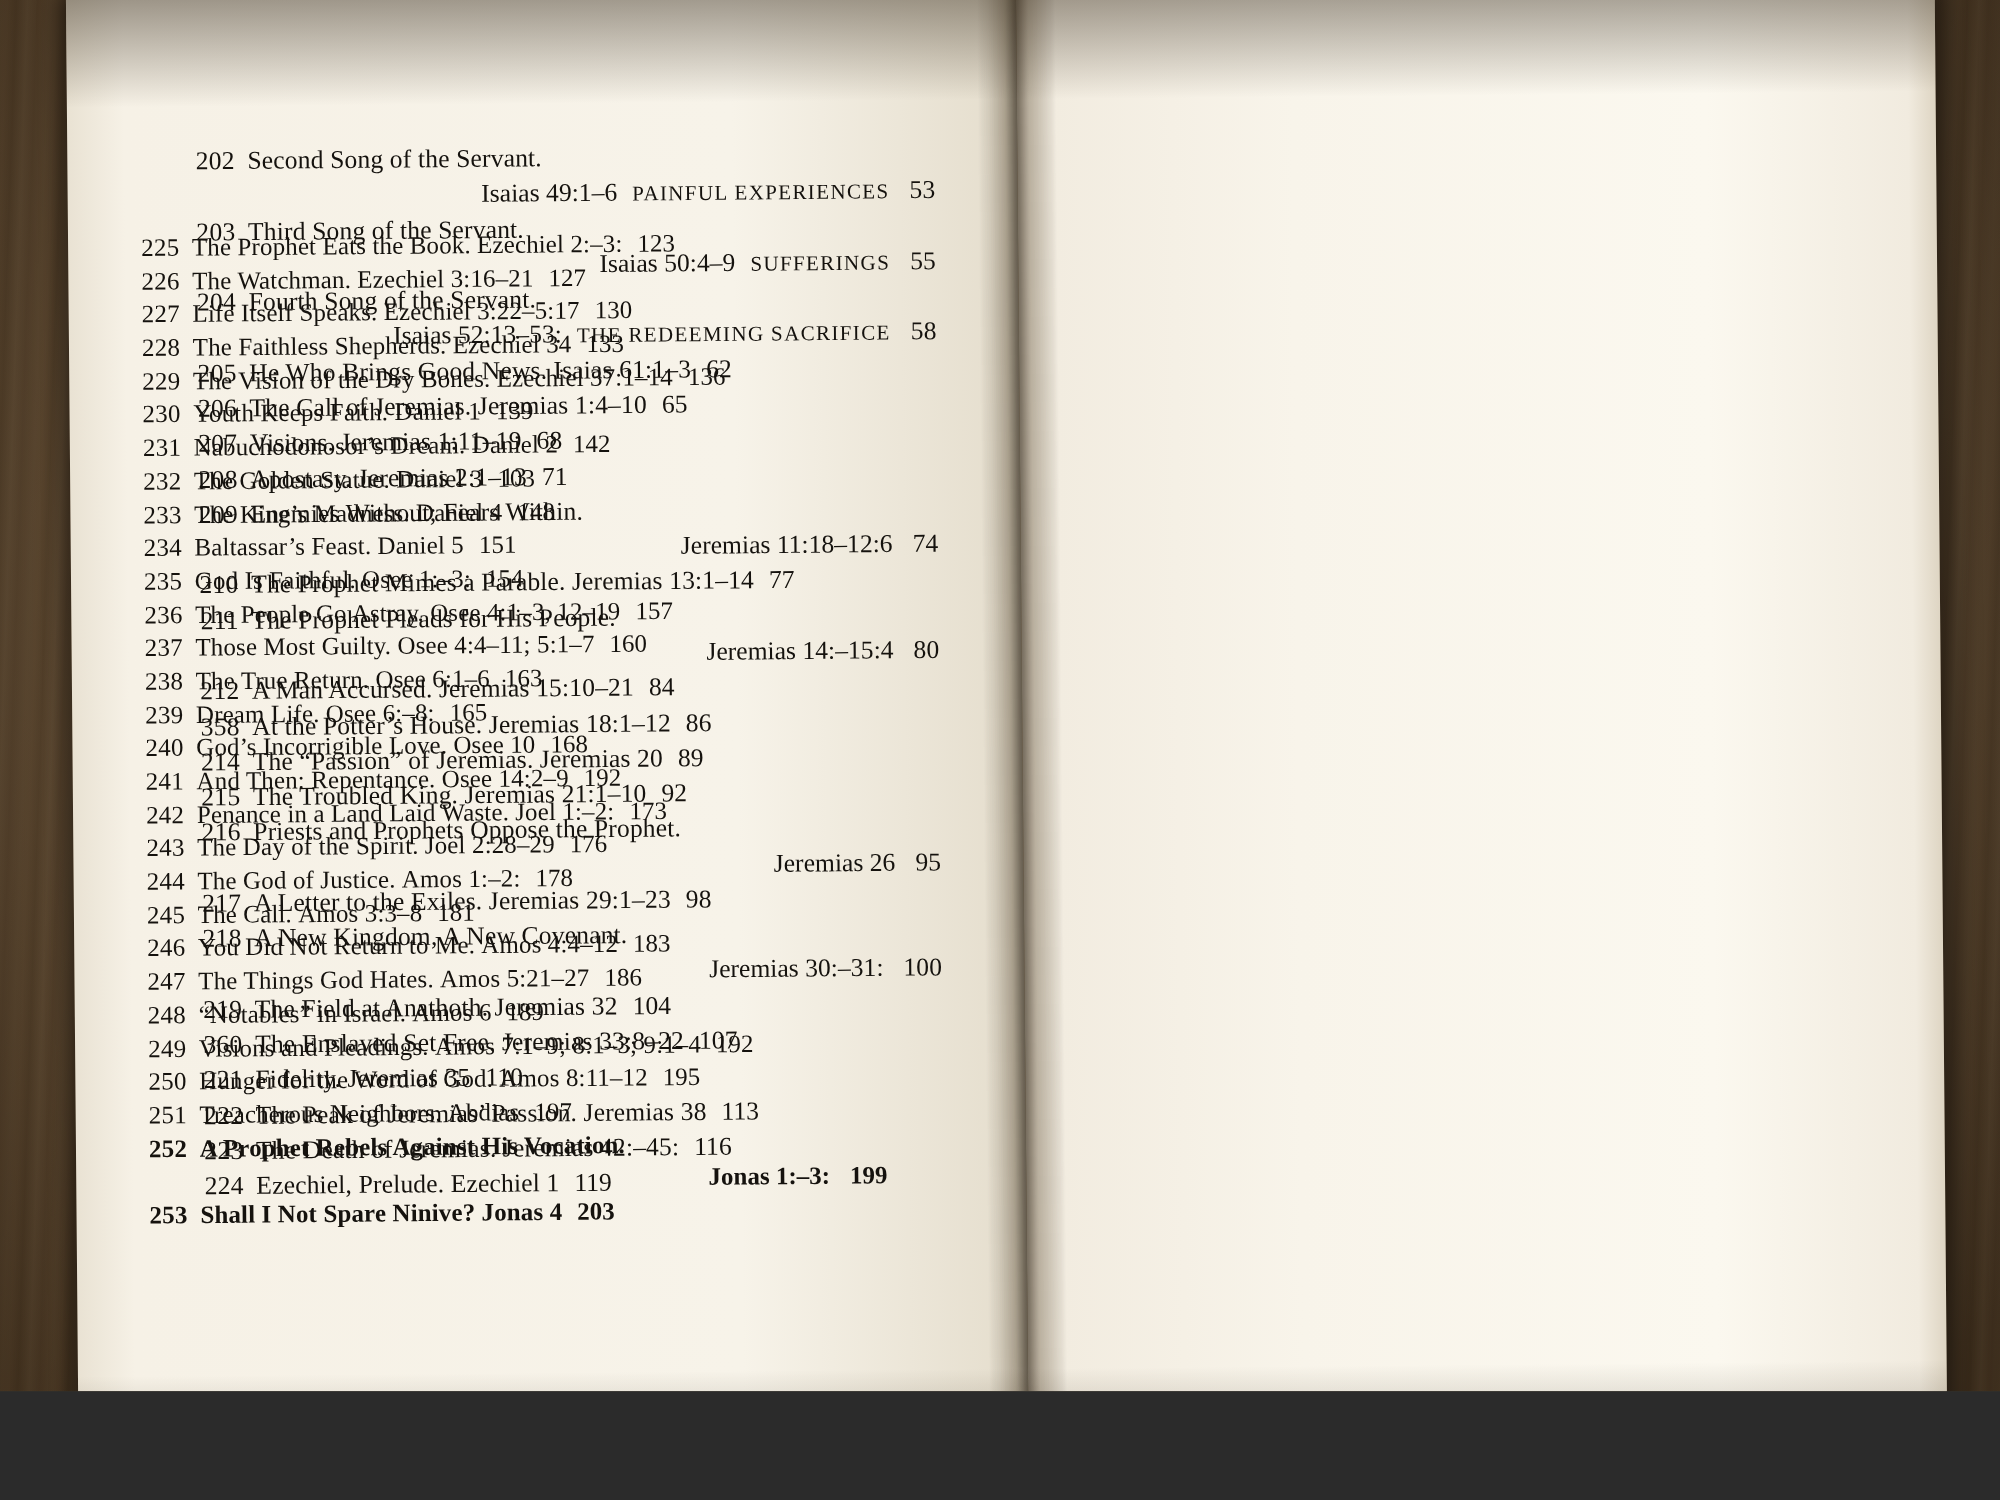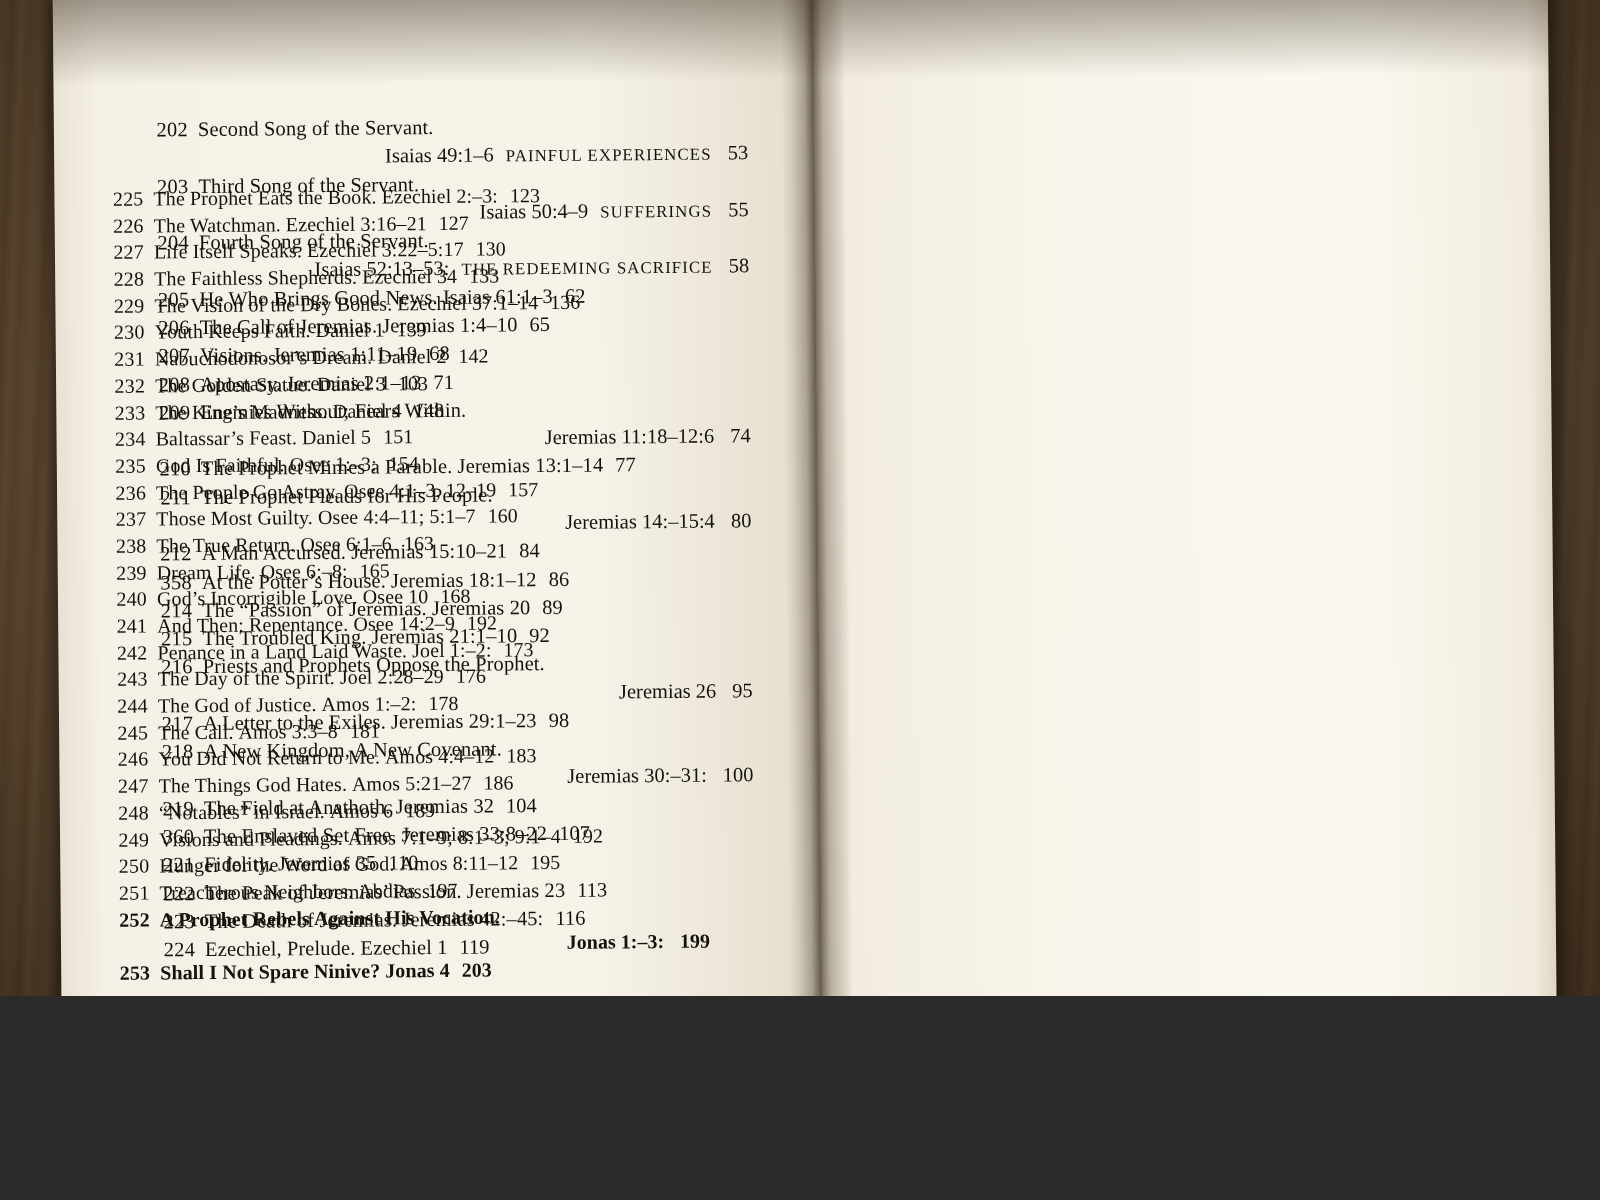--- a/index.html
+++ b/index.html
@@ -3,21 +3,21 @@
 <meta charset="utf-8">
 <style>
   html, body {
     margin: 0;
     padding: 0;
     background: #2b2b2b;
   }
   #page {
     position: relative;
     width: 1600px;
-    height: 996px;
+    height: 1113px;
     overflow: hidden;
     background: #7a5c3a;
     font-family: "Liberation Serif", serif;
   }
   
   .desk {
     position: absolute;
     inset: 0;
     background:
       linear-gradient(90deg, rgba(0,0,0,0.25), rgba(0,0,0,0) 18%, rgba(0,0,0,0) 80%, rgba(0,0,0,0.30)),
@@ -211,21 +211,21 @@
         <div>
           <div class="entry"><span class="num">219</span><span class="title">The Field at Anathoth.</span> <span class="title"> Jeremias 32</span><span class="pg">104</span></div>
         </div>
         <div>
           <div class="entry"><span class="num">360</span><span class="title">The Enslaved Set Free.</span> <span class="title"> Jeremias 33:8–22</span><span class="pg">107</span></div>
         </div>
         <div>
           <div class="entry"><span class="num">221</span><span class="title">Fidelity.</span> <span class="title"> Jeremias 35</span><span class="pg">110</span></div>
         </div>
         <div>
-          <div class="entry"><span class="num">222</span><span class="title">The Peak of Jeremias’ Passion.</span> <span class="title"> Jeremias 23</span><span class="pg">113</span></div>
+          <div class="entry"><span class="num">222</span><span class="title">The Peak of Jeremias’ Passion.</span> <span class="title"> Jeremias 38</span><span class="pg">113</span></div>
         </div>
         <div>
           <div class="entry"><span class="num">223</span><span class="title">The Death of Jeremias.</span> <span class="title"> Jeremias 42:–45:</span><span class="pg">116</span></div>
         </div>
         <div>
           <div class="entry"><span class="num">224</span><span class="title">Ezechiel, Prelude.</span> <span class="title"> Ezechiel 1</span><span class="pg">119</span></div>
         </div>
       </div>
     <div class="col col-right" id="right-col">
         <div>

